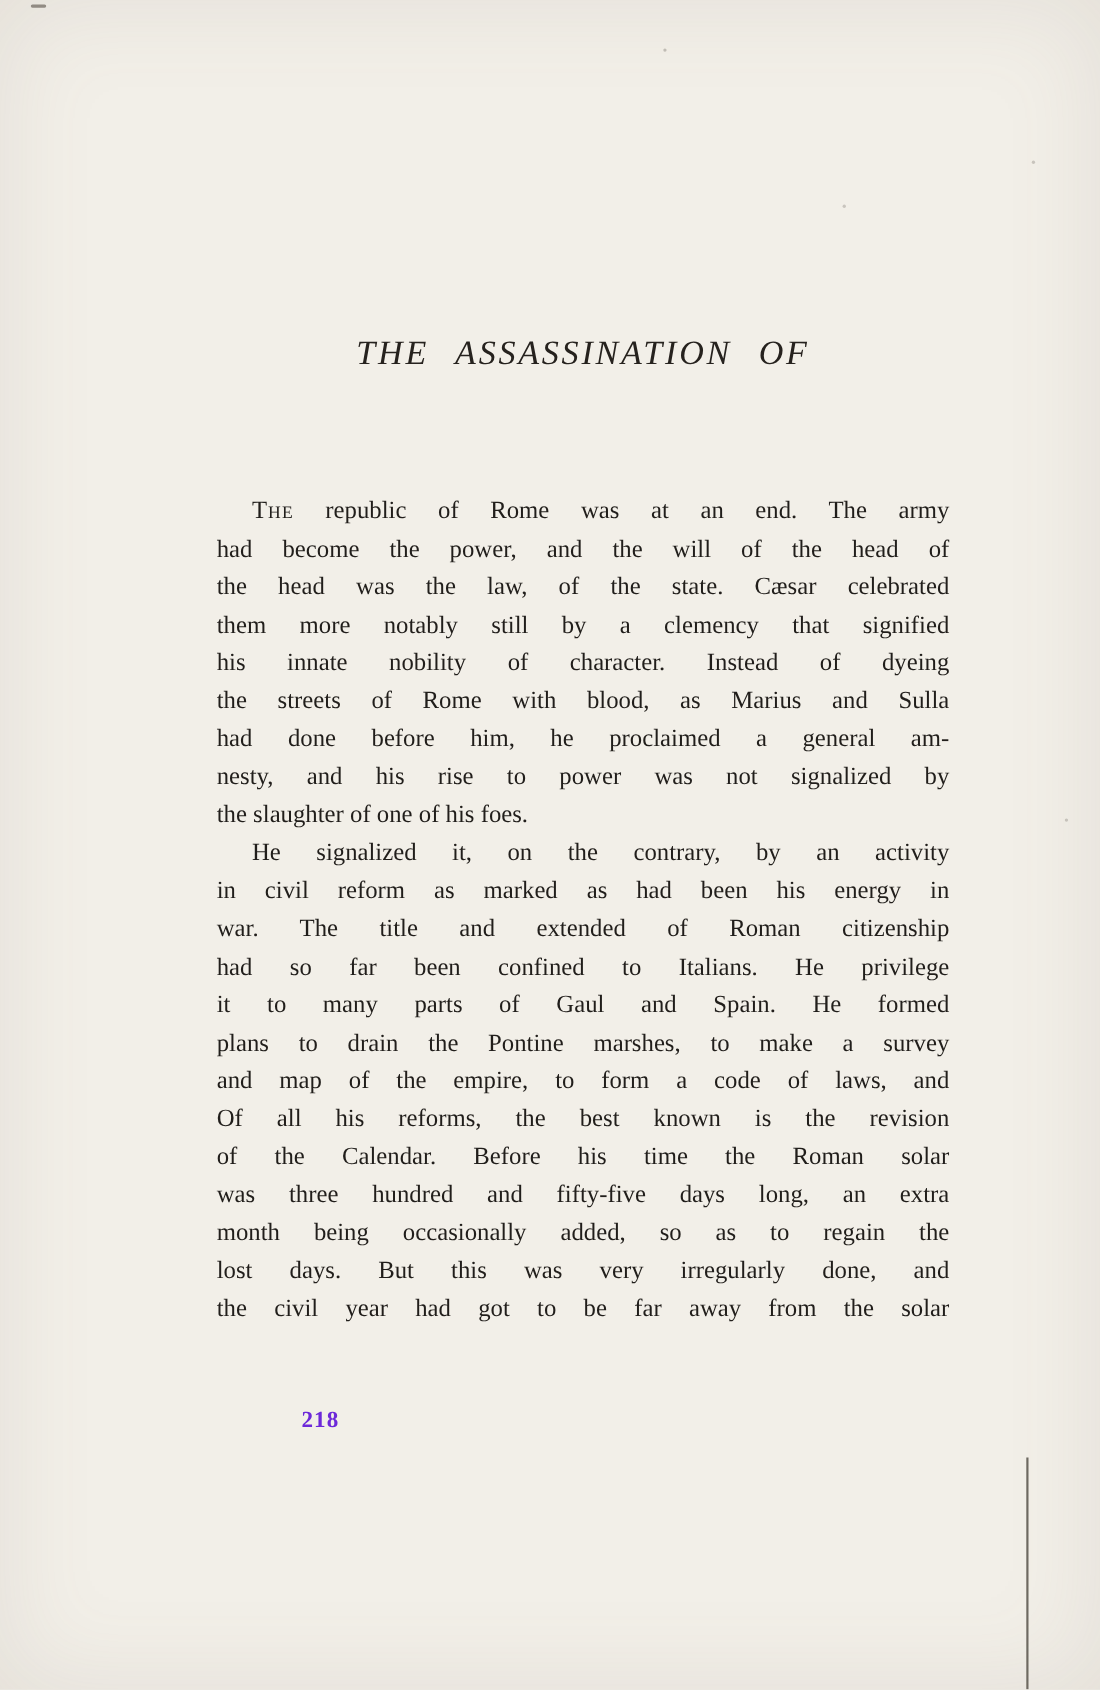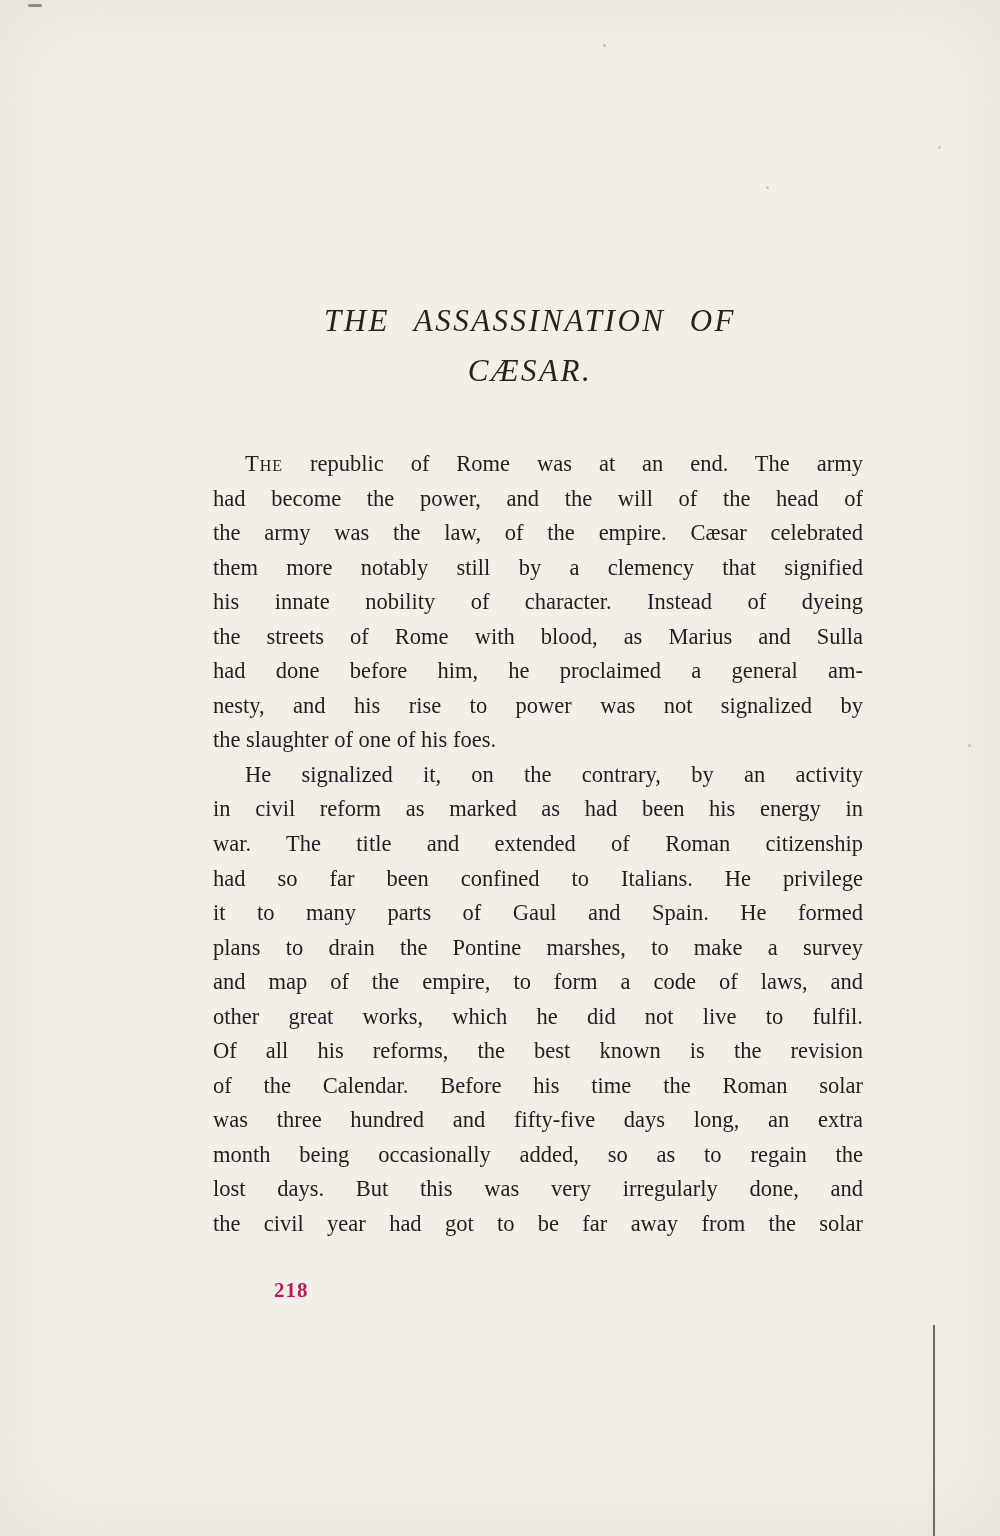--- a/index.html
+++ b/index.html
@@ -45,36 +45,35 @@
     top: 447px;
     left: 197px;
     width: 666px;
     font-size: 22.5px;
     line-height: 34.55px;
   }
   .paragraph { margin: 0; }
   .line {
     text-align: justify;
     text-align-last: justify;
-    margin-left: 16px;
   }
   .line.last { text-align-last: left; }
   .line.indent { padding-left: 32px; }
   .lead {
     font-variant: small-caps;
     letter-spacing: 1px;
   }
   .page-number {
     position: absolute;
     top: 1278px;
     left: 274px;
     font-size: 21px;
     font-weight: bold;
     letter-spacing: 1px;
-    color: #be185d;
+    color: #6d28d9;
   }
   .scan-line {
     position: absolute;
     left: 933px;
     top: 1325px;
     width: 2px;
     height: 211px;
     background: #57524a;
     opacity: 0.85;
   }
@@ -95,44 +94,42 @@
 <div class="page">
 
   <div class="speck s1"></div>
   <div class="speck s2"></div>
   <div class="speck s3"></div>
   <div class="speck s4"></div>
   <div class="speck s5"></div>
 
   <h1 class="title">
     <span class="title-line">THE ASSASSINATION OF</span>
-    <span class="title-line">CÆSAR.</span>
   </h1>
 
   <div class="body-text" id="body-text">
       <div class="paragraph">
         <div class="line indent"><span class="lead">The</span> republic of Rome was at an end.  The army</div>
         <div class="line">had become the power, and the will of the head of</div>
-        <div class="line">the army was the law, of the empire.  Cæsar celebrated</div>
+        <div class="line">the head was the law, of the state.  Cæsar celebrated</div>
         <div class="line">them more notably still by a clemency that signified</div>
         <div class="line">his innate nobility of character.  Instead of dyeing</div>
         <div class="line">the streets of Rome with blood, as Marius and Sulla</div>
         <div class="line">had done before him, he proclaimed a general am-</div>
         <div class="line">nesty, and his rise to power was not signalized by</div>
         <div class="line last">the slaughter of one of his foes.</div>
       </div>
       <div class="paragraph">
         <div class="line indent">He signalized it, on the contrary, by an activity</div>
         <div class="line">in civil reform as marked as had been his energy in</div>
         <div class="line">war.  The title and extended of Roman citizenship</div>
         <div class="line">had so far been confined to Italians.  He privilege</div>
         <div class="line">it to many parts of Gaul and Spain.  He formed</div>
         <div class="line">plans to drain the Pontine marshes, to make a survey</div>
         <div class="line">and map of the empire, to form a code of laws, and</div>
-        <div class="line">other great works, which he did not live to fulfil.</div>
         <div class="line">Of all his reforms, the best known is the revision</div>
         <div class="line">of the Calendar.  Before his time the Roman solar</div>
         <div class="line">was three hundred and fifty-five days long, an extra</div>
         <div class="line">month being occasionally added, so as to regain the</div>
         <div class="line">lost days.  But this was very irregularly done, and</div>
         <div class="line">the civil year had got to be far away from the solar</div>
       </div>
     </div>
 
   <div class="page-number">218</div>

